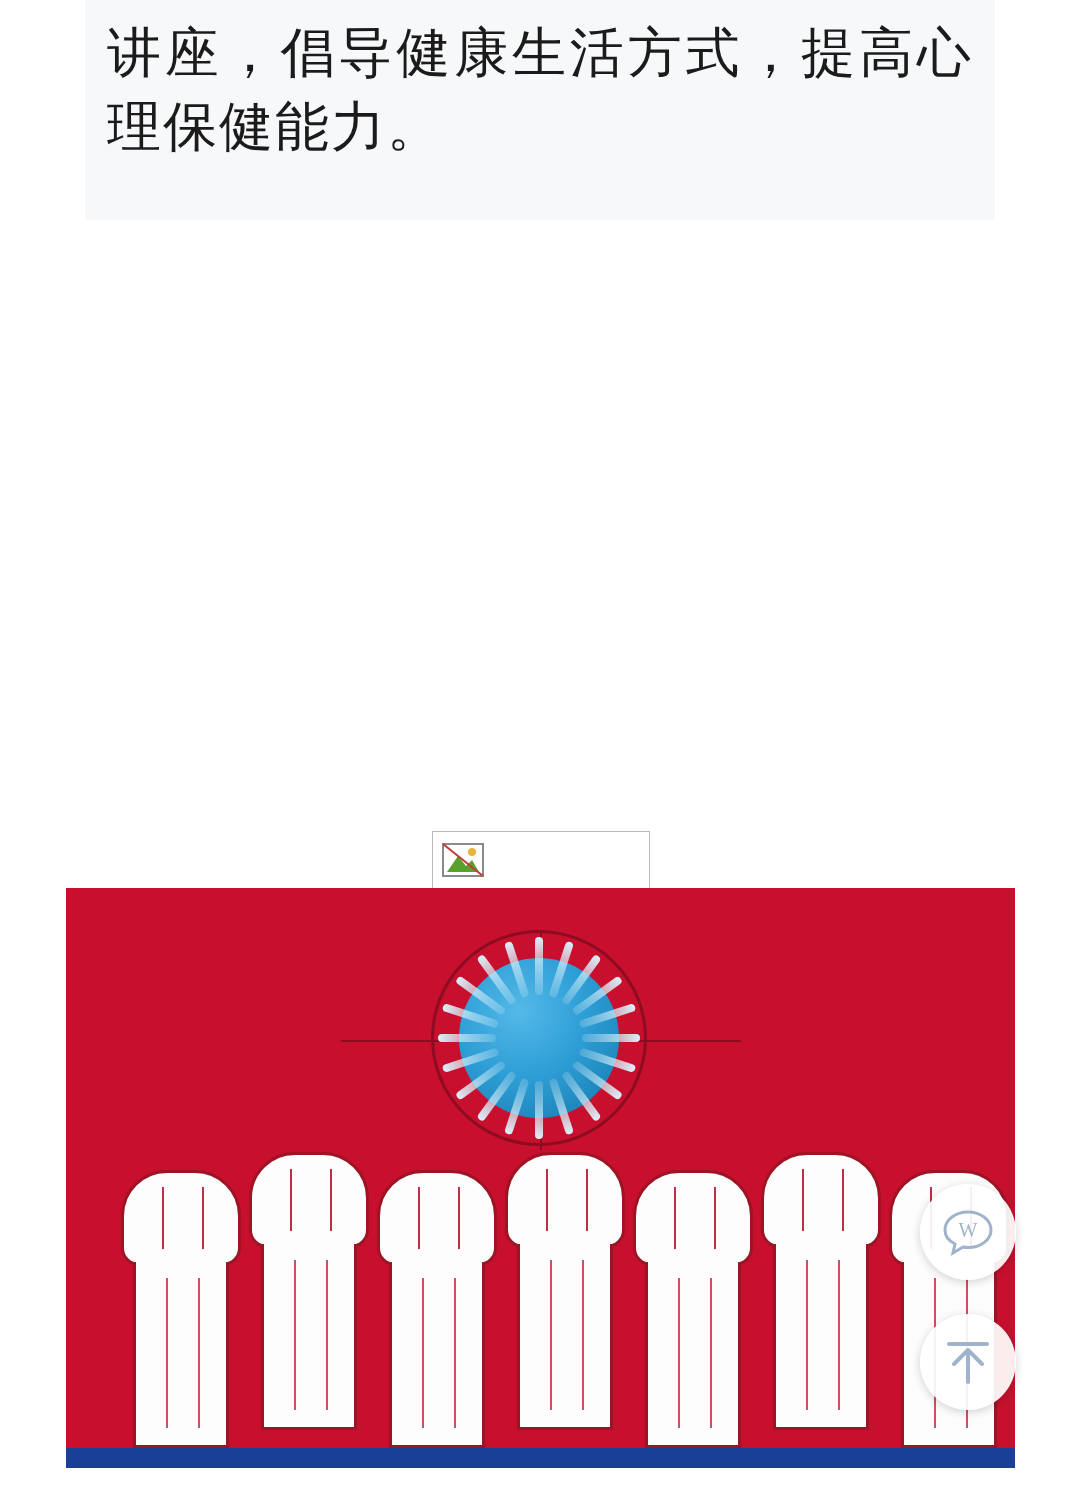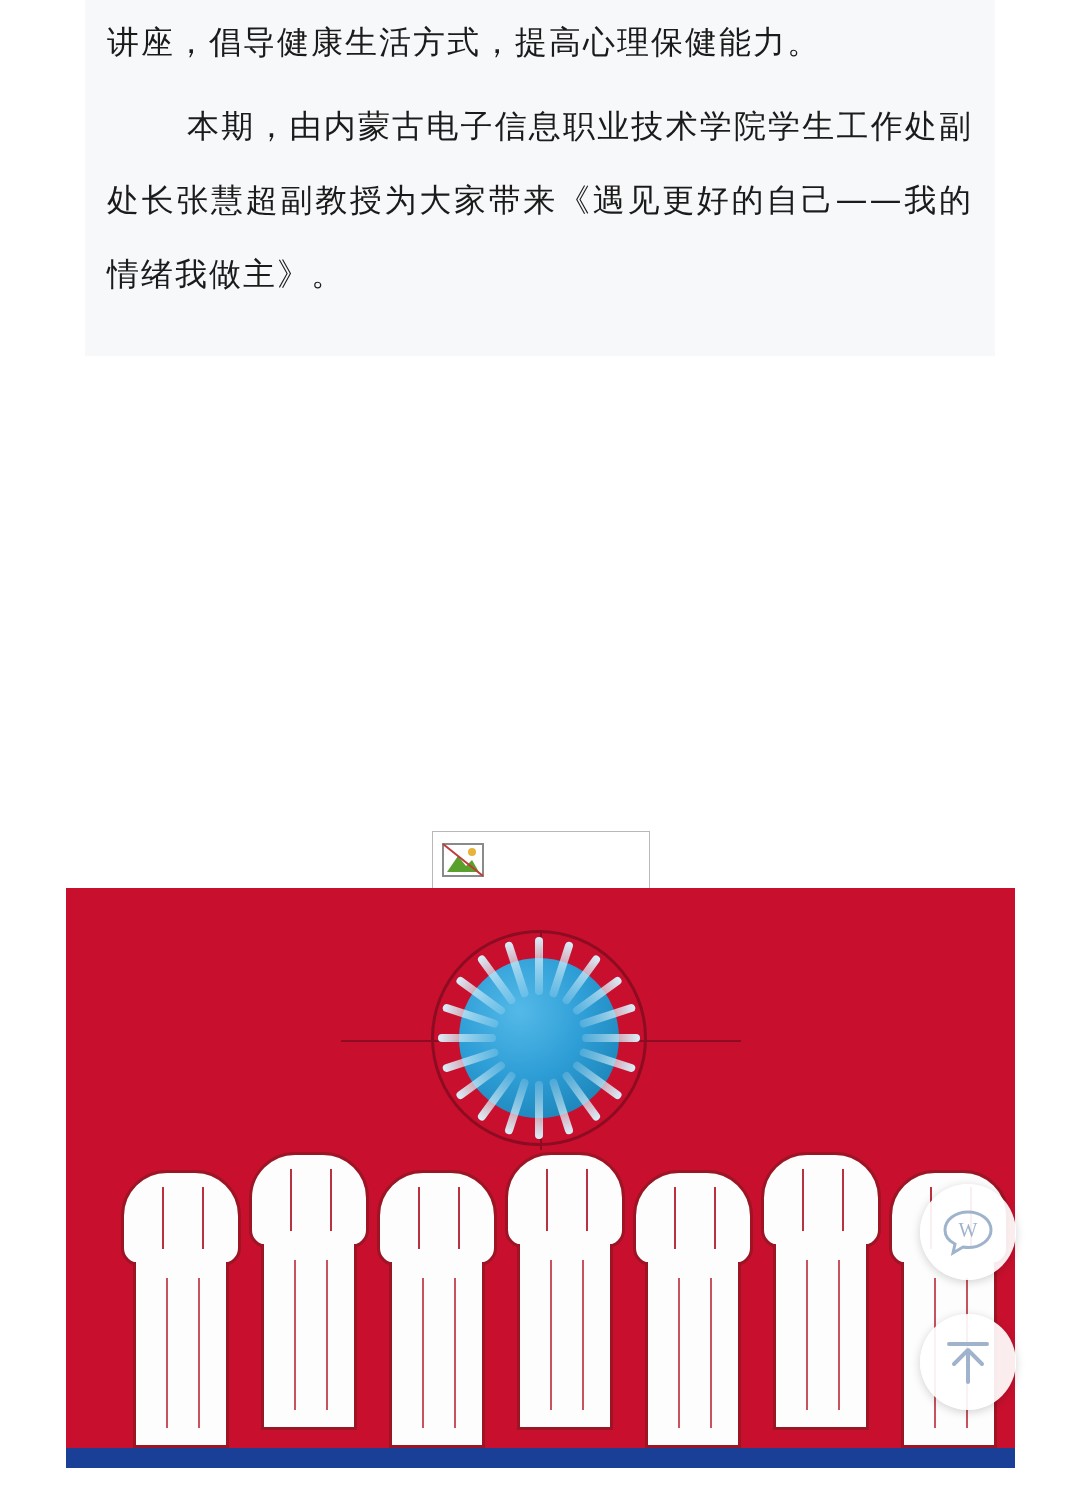--- a/index.html
+++ b/index.html
@@ -19,27 +19,27 @@
   .article-block {
     position: absolute;
     left: 85px;
     top: 0;
     width: 910px;
     background: #f7f8fa;
     padding: 0 0 40px 0;
     box-sizing: border-box;
   }
   .para {
-    font-size: 32px;
+    font-size: 54px;
     line-height: 74px;
     color: #1b1b1b;
     letter-spacing: 2px;
     text-align: justify;
     margin: 0;
-    padding: 5px 22px;
+    padding: 16px 22px;
     font-family: "DejaVu Sans", "Liberation Sans", sans-serif;
   }
   .para.indent {
     text-indent: 80px;
   }
   .para + .para {
     margin-top: 0;
   }
 
   
@@ -206,21 +206,20 @@
   }
   .fab-wps  { left: 920px; top: 1184px; }
   .fab-top  { left: 920px; top: 1314px; }
   .fab svg { display: block; }
 </style>
 </head>
 <body>
 
 <div class="article-block">
   <p class="para">讲座，倡导健康生活方式，提高心理保健能力。</p>
-  <p class="para indent">本期，由内蒙古电子信息职业技术学院学生工作处副处长张慧超副教授为大家带来《遇见更好的自己——我的情绪我做主》。</p>
 </div>
 
 <div class="broken-image-box">
   <span class="broken-image-glyph">
     <svg width="44" height="44" viewBox="0 0 44 44">
       <rect x="2" y="6" width="40" height="32" fill="#ffffff" stroke="#8a8a8a" stroke-width="2"></rect>
       <polygon points="6,34 17,18 25,28 31,22 38,34" fill="#5aa02c"></polygon>
       <circle cx="31" cy="14" r="4" fill="#e8b33a"></circle>
       <path d="M2 6 L42 38" stroke="#c23b3b" stroke-width="2" fill="none"></path>
     </svg>

